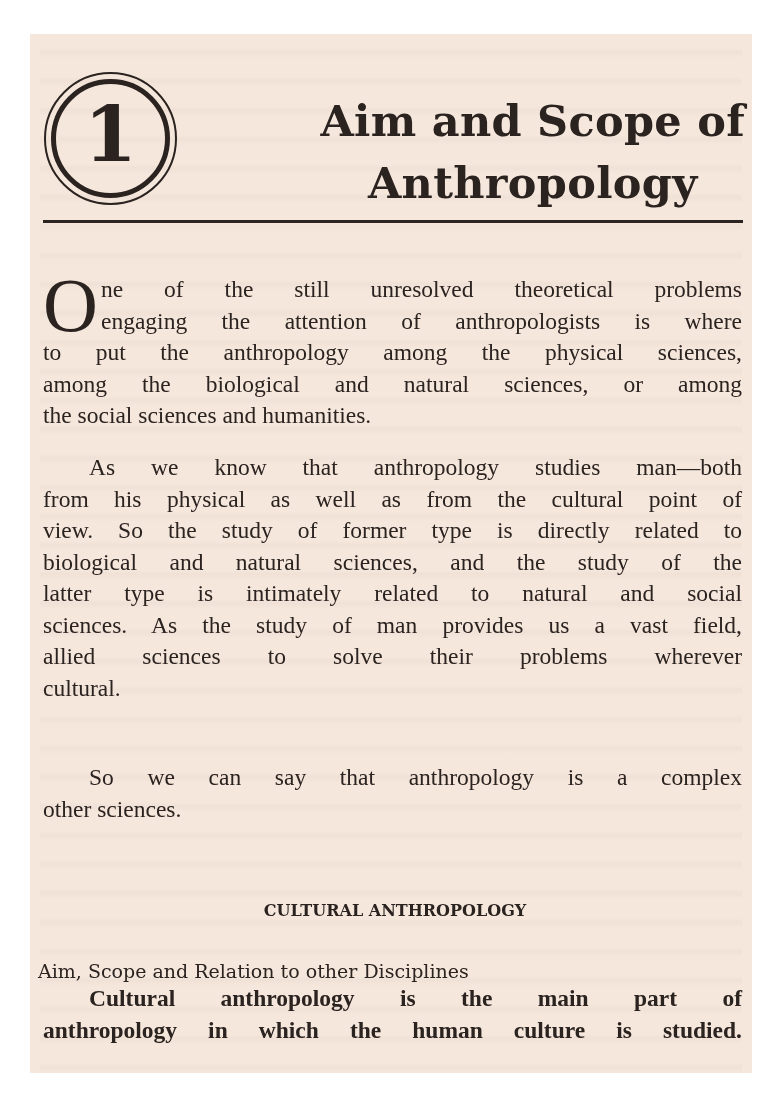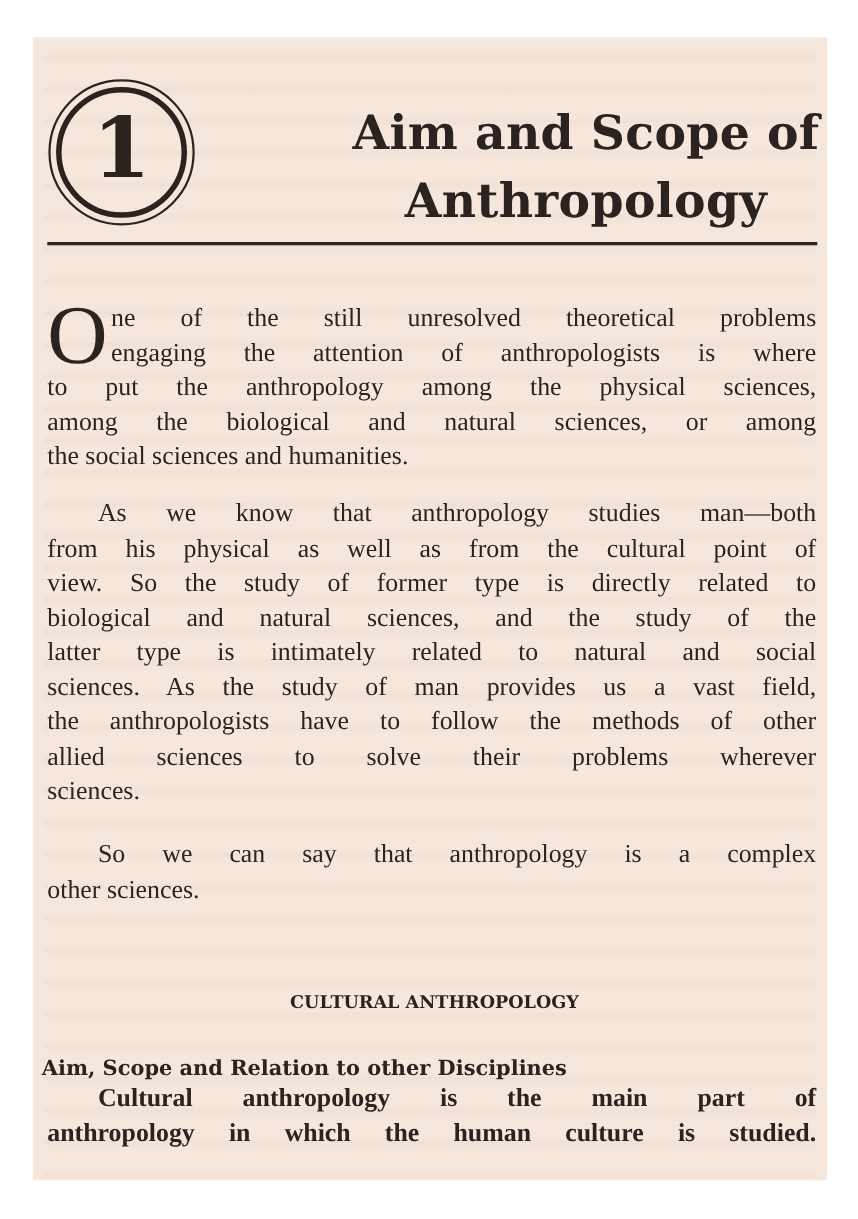--- a/index.html
+++ b/index.html
@@ -137,21 +137,21 @@
       font-weight: bold;
       font-size: 16px;
       line-height: 28px;
       padding-left: 8px;
     }
     .sub-heading {
       position: absolute;
       left: 8px;
       top: 923px;
       font-family: "DejaVu Serif", serif;
-      font-weight: bold;
+      font-weight: normal;
       font-size: 19px;
       line-height: 28px;
       white-space: nowrap;
       text-align: right;
     }
     .para4 { top: 949px; letter-spacing: 0px; font-weight: bold; }
   </style>
 </head>
 <body>
 
@@ -179,23 +179,22 @@
     <span class="line last">the social sciences and humanities.</span>
   </div>
 
   <div class="body-text para2">
     <span class="line indent">As we know that anthropology studies man—both</span>
     <span class="line">from his physical as well as from the cultural point of</span>
     <span class="line">view. So the study of former type is directly related to</span>
     <span class="line">biological and natural sciences, and the study of the</span>
     <span class="line">latter type is intimately related to natural and social</span>
     <span class="line">sciences.  As the study of man provides us a vast field,</span>
-    <span class="line">the anthropologists have to follow the methods of other</span>
     <span class="line">allied sciences to solve their problems wherever</span>
-    <span class="line last">sciences.</span>
+    <span class="line last">cultural.</span>
   </div>
 
   <div class="body-text para3">
     <span class="line indent">So we can say that anthropology is a complex</span>
     <span class="line last">other sciences.</span>
   </div>
 
   <div class="section-heading">CULTURAL ANTHROPOLOGY</div>
 
   <div class="sub-heading">Aim, Scope and Relation to other Disciplines</div>

